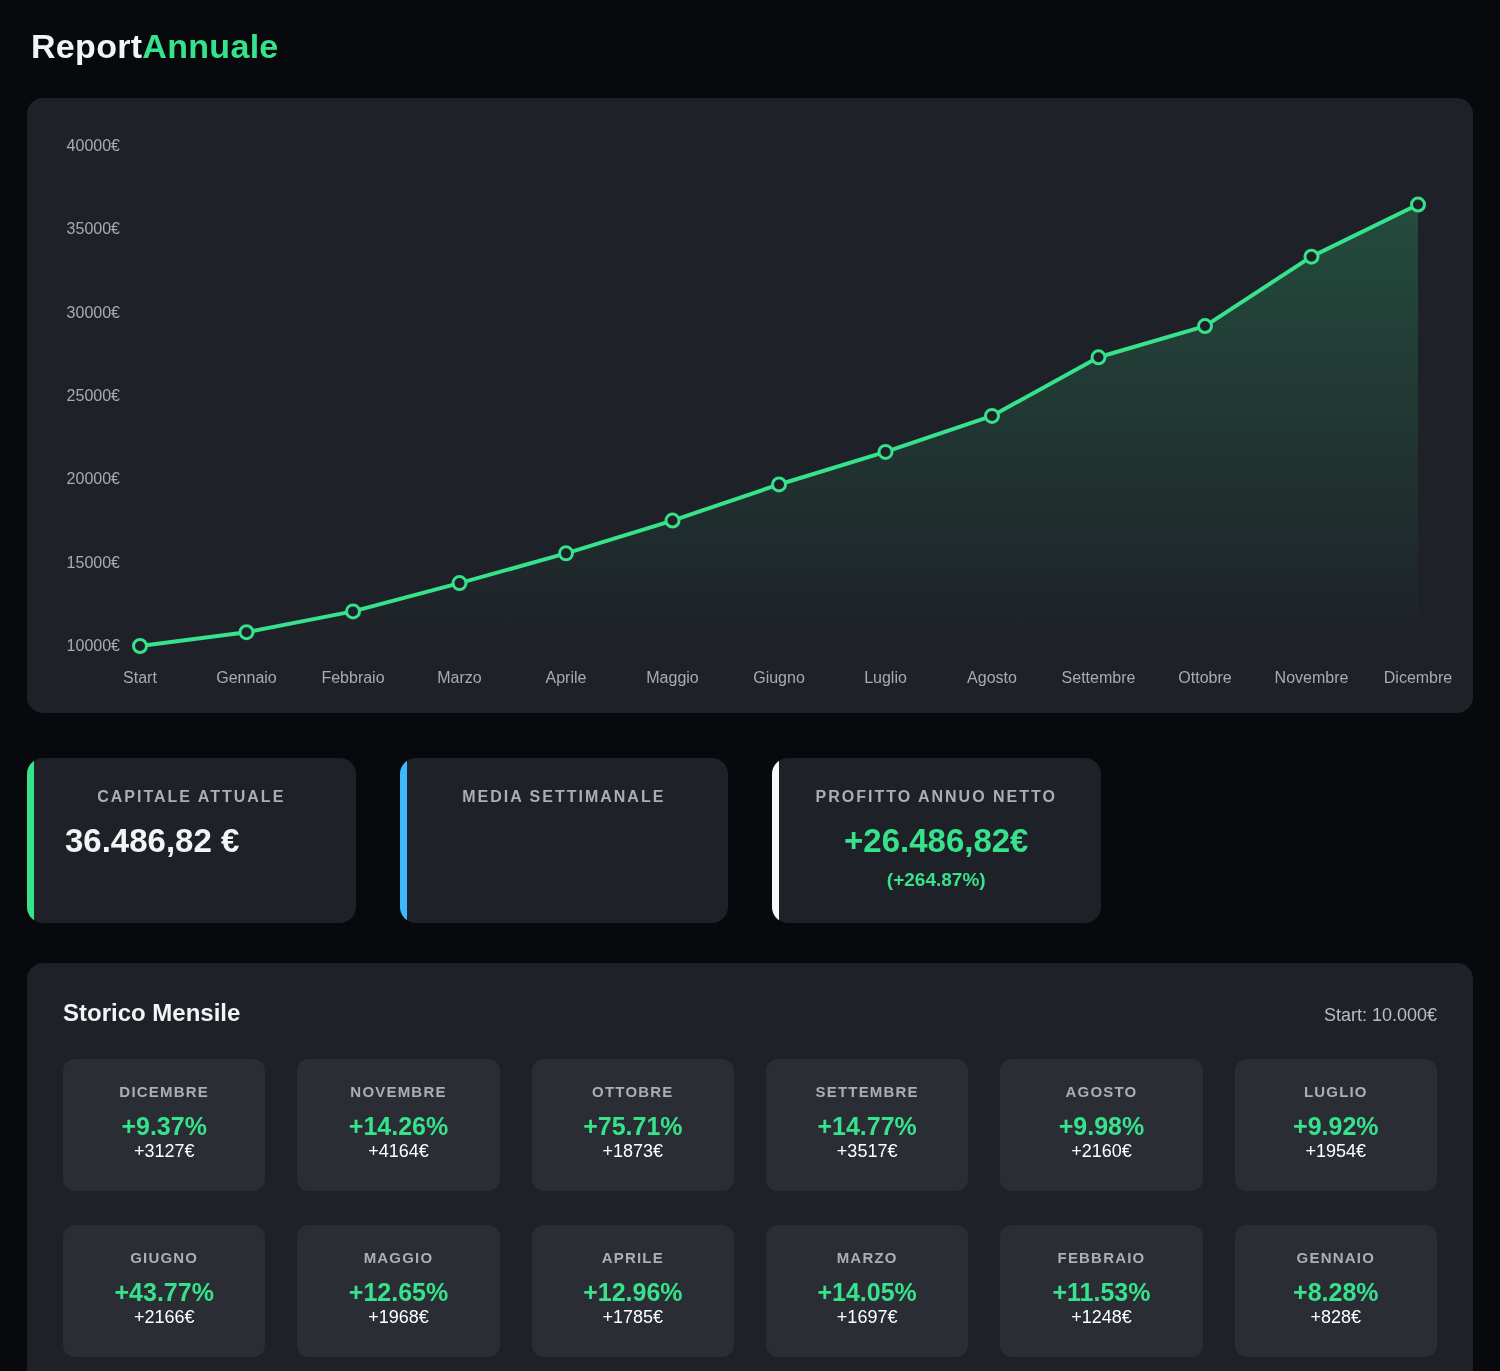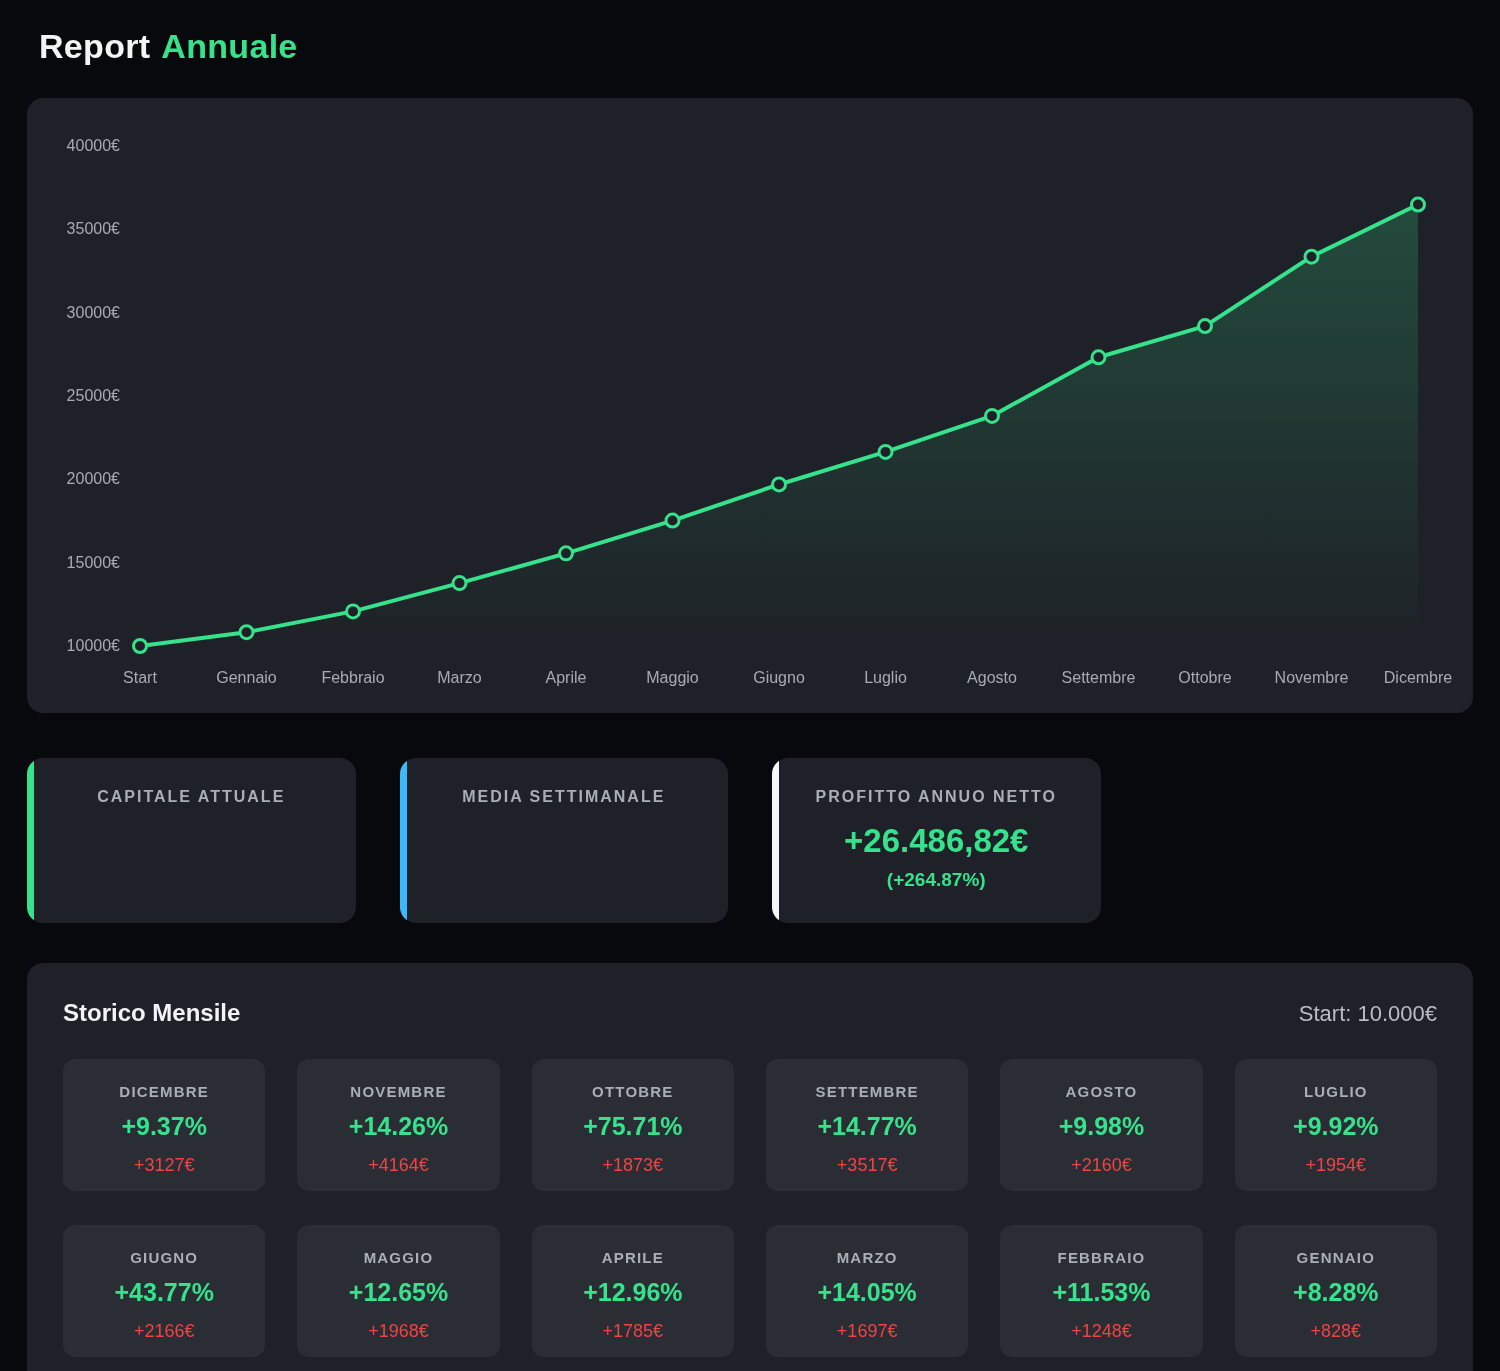--- a/index.html
+++ b/index.html
@@ -13,21 +13,21 @@
   *{box-sizing:border-box;}
   html,body{margin:0;padding:0;}
   body{
     width:1500px;height:1371px;overflow:hidden;
     background:var(--bg);
     font-family:"Liberation Sans","DejaVu Sans",sans-serif;
     padding:10px 27px 0;
   }
   
   .page-header{display:flex;justify-content:space-between;align-items:center;height:72px;}
-  .page-title{margin:12px;font-size:34px;font-weight:800;color:var(--text);display:inline-flex;gap:11px;letter-spacing:.3px;}
+  .page-title{margin:4px;font-size:34px;font-weight:800;color:var(--text);display:inline-flex;letter-spacing:.3px;}
   .page-title .accent{color:var(--green);}
   .year-selector{
     display:flex;align-items:center;justify-content:space-between;
     min-width:268px;padding:13px 30px;border-radius:15px;
     background:#101216;border:2px solid rgba(54,226,139,.45);
     cursor:pointer;
   }
   .year-value{color:var(--text);font-size:21px;font-weight:700;letter-spacing:.5px;}
   .chevron{width:0;height:0;border-left:9px solid transparent;border-right:9px solid transparent;border-top:11px solid var(--green);}
   
@@ -43,26 +43,26 @@
   .accent-bar{position:absolute;left:0;top:0;bottom:0;width:7px;border-radius:16px 0 0 16px;}
   .stat-label{font-size:16px;font-weight:700;letter-spacing:2px;color:#a9afb8;}
   .stat-value{margin-top:16px;font-size:33px;font-weight:800;color:var(--green);white-space:nowrap;}
   .value-white{color:var(--text);text-align:left;padding-left:20px;}
   .stat-sub-inline{font-size:19px;font-weight:500;margin-left:9px;color:var(--green);}
   .stat-sub-block{margin-top:9px;font-size:19px;font-weight:600;color:var(--green);}
   
   .history-card{margin-top:40px;background:var(--card);border-radius:16px;padding:36px;height:480px;}
   .history-header{display:flex;justify-content:space-between;align-items:baseline;}
   .history-title{margin:0;font-size:24px;font-weight:800;color:var(--text);}
-  .history-start{font-size:22px;color:#b9bec5;}
+  .history-start{font-size:18px;color:#b9bec5;}
   .monthly-grid{margin-top:32px;display:grid;grid-template-columns:repeat(6,1fr);gap:34px 32px;}
   .tile{background:var(--tile);border-radius:12px;padding:24px 8px;text-align:center;height:132px;}
   .tile-month{font-size:15px;font-weight:600;letter-spacing:1.2px;color:#a9afb8;}
   .tile-percent{margin-top:12px;font-size:25px;font-weight:800;color:var(--green);}
-  .tile-amount{margin-top:14px;font-size:18px;color:#ef4444;}
+  .tile-amount{margin-top:0;font-size:18px;color:#ffffff;}
 </style>
 </head>
 <body>
 
 <header class="page-header">
   <h1 class="page-title">
     <span>Report</span>
     <span class="accent">Annuale</span>
   </h1>
 </header>
@@ -111,20 +111,21 @@
       <circle cx="1284.5" cy="158.66666666666669" r="6.5" fill="#1e2127" stroke="#36e28b" stroke-width="3"></circle>
       <circle cx="1391" cy="106.54999999999998" r="6.5" fill="#1e2127" stroke="#36e28b" stroke-width="3"></circle>
     </svg>
 </section>
 
 <section class="stats-row">
 
   <div class="stat-card">
     <div class="accent-bar" style="background: rgb(54, 226, 139);"></div>
     <div class="stat-label">CAPITALE ATTUALE</div>
+    <div class="stat-value value-white">36.486,82 €</div>
   </div>
 
   <div class="stat-card">
     <div class="accent-bar" style="background: rgb(60, 185, 252);"></div>
     <div class="stat-label">MEDIA SETTIMANALE</div>
   </div>
 
 
   <div class="stat-card">
     <div class="accent-bar" style="background: rgb(245, 247, 249);"></div>

